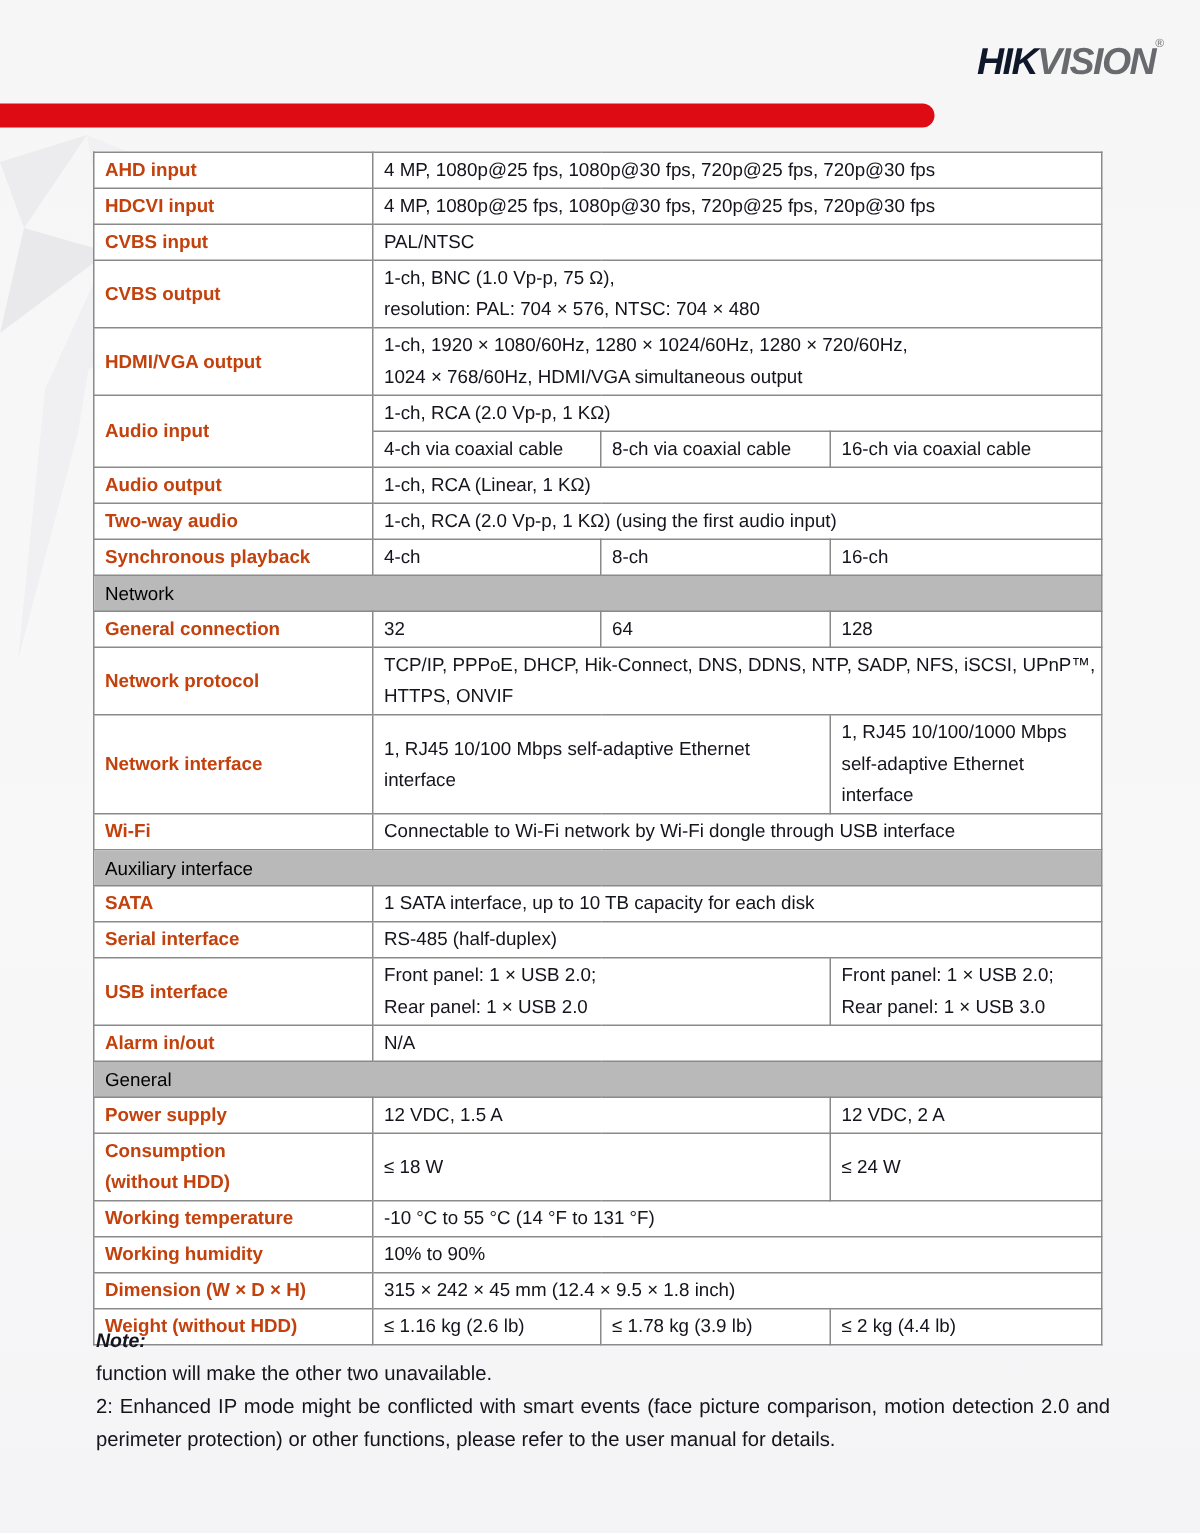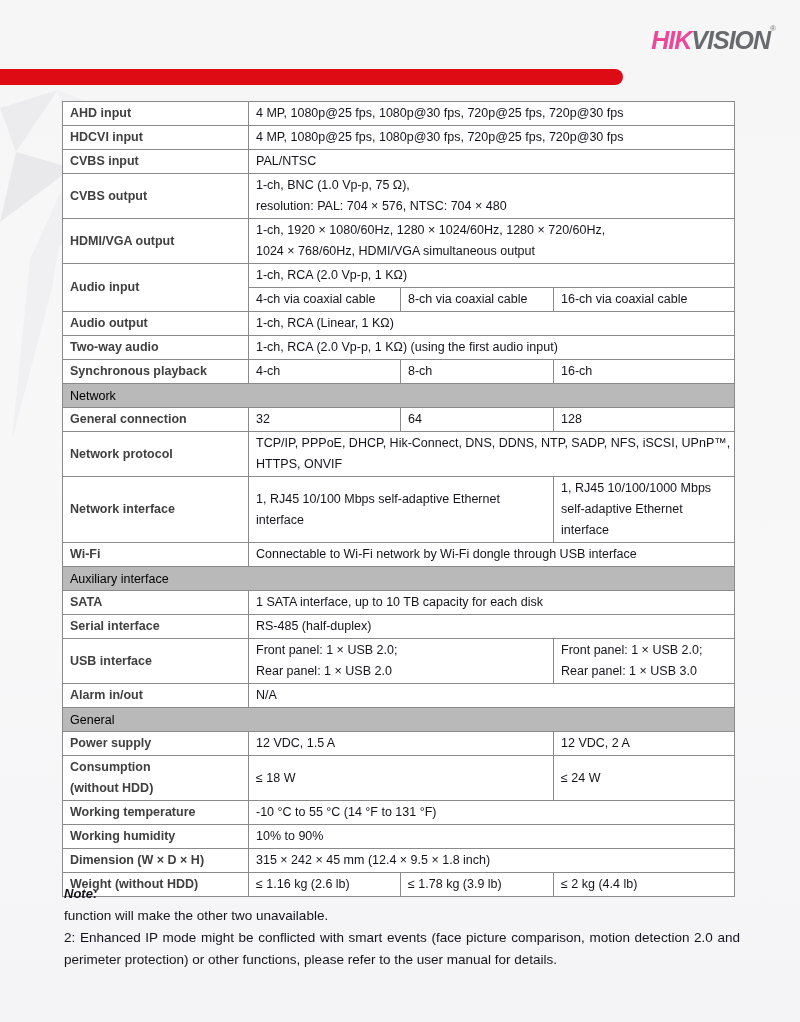--- a/index.html
+++ b/index.html
@@ -8,35 +8,35 @@
     background:linear-gradient(180deg,#f6f6f7 0%,#f8f8f9 60%,#f4f4f6 100%);
     font-family:"Liberation Sans",sans-serif;
     color:#121218;
   }
   .page{position:absolute;inset:0;}
   
   .watermark{position:absolute;left:0;top:88px;pointer-events:none;}
   
   .logo{position:absolute;top:24px;right:24px;font-style:italic;font-weight:bold;
         font-size:25px;letter-spacing:-1px;white-space:nowrap;}
-  .logo .hik{color:#ec4899;text-align:right;}
+  .logo .hik{color:#0f172a;text-align:right;}
   .logo .vision{color:#696a6e;margin-top:25px;}
   .logo .reg{color:#8a8b8e;font-size:8px;font-style:normal;vertical-align:18px;letter-spacing:0;}
   
   .red-bar{position:absolute;left:0;top:69px;width:623px;height:16px;
            background:#de0a14;border-radius:0 9px 9px 0;}
   
   .spec-table{position:absolute;left:62px;top:101px;width:672px;
               border-collapse:collapse;table-layout:fixed;background:#fff;}
   .spec-table td{
     border:1px solid #8a8a8a;vertical-align:middle;
     font-size:12.5px;line-height:20px;padding:1px 6px 1px 7px;
     overflow:hidden;white-space:nowrap;
   }
-  .spec-table td.label-cell{font-weight:bold;color:#404040;}
+  .spec-table td.label-cell{font-weight:bold;color:#c2410c;}
   .spec-table td.value-cell{color:#14141c;}
   .spec-table tr.section-row td{
     background:#b9b9b9;font-weight:normal;color:#000;height:21px;
   }
   .cell-line{height:21px;line-height:21px;}
   
   .note{position:absolute;left:64px;top:883px;width:676px;color:#14141c;}
   .note-title{font-weight:bold;font-style:italic;font-size:13px;line-height:22px;}
   .note-line{font-size:13.5px;line-height:22px;}
   .note-line.just{text-align:justify;text-align-last:justify;}

